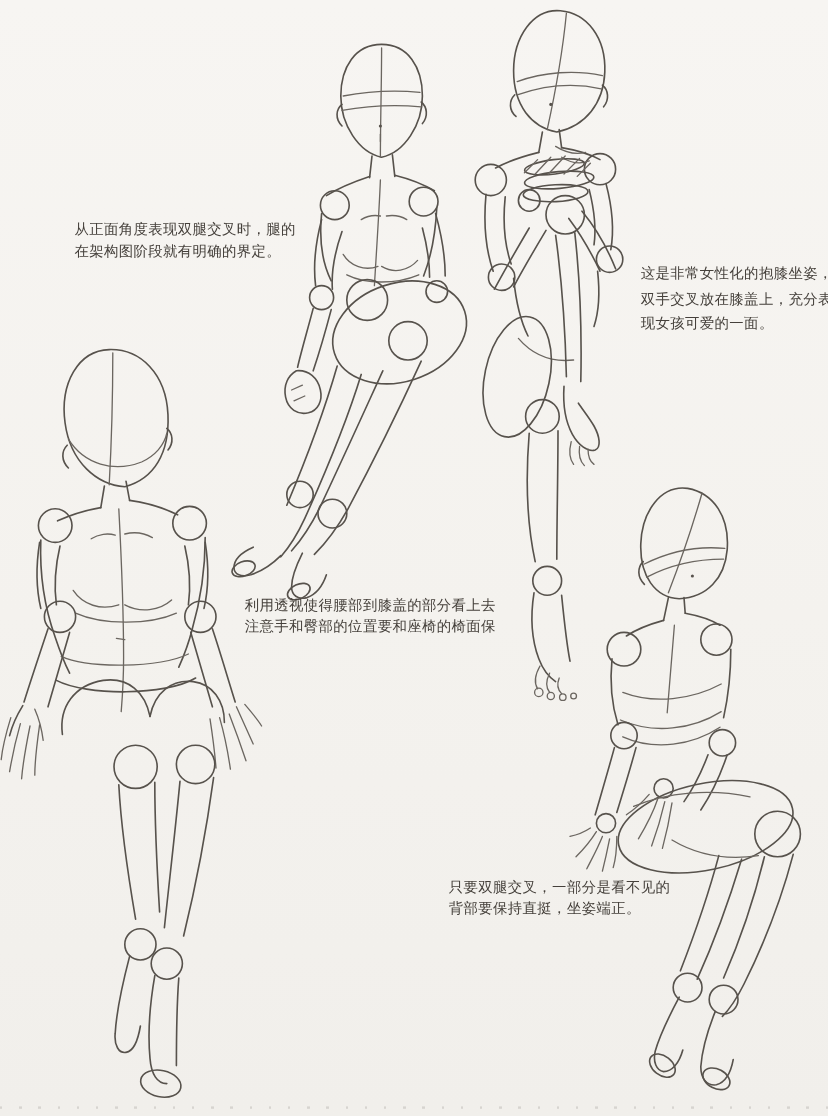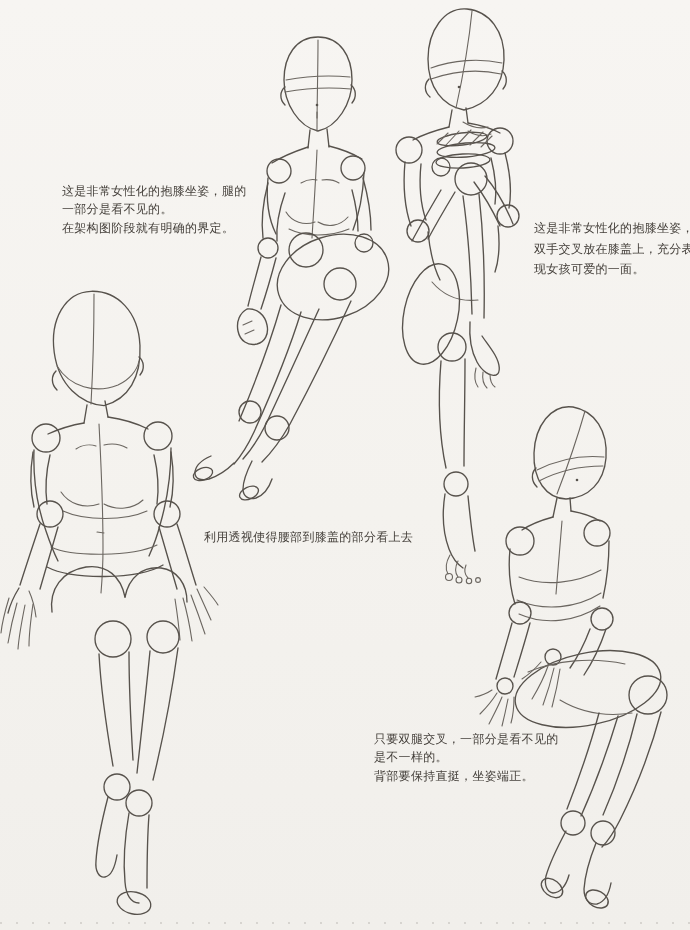--- a/index.html
+++ b/index.html
@@ -276,34 +276,33 @@
       <circle cx="603" cy="833" r="12"></circle>
 
     <path d="M566,831 C558,846 550,862 546,876 C544,885 547,892 553,893 C560,893 566,886 569,875"></path>
     <ellipse cx="552" cy="888" rx="12" ry="8" transform="rotate(38 552 888)"></ellipse>
     <path d="M596,843 C590,858 585,875 584,889 C584,899 589,905 597,904 C604,902 609,894 611,883"></path>
     <ellipse cx="597" cy="899" rx="12" ry="8" transform="rotate(28 597 899)"></ellipse>
   </g>
 </svg>
 
 <div class="note" style="left:62px;top:182px">
-  <div class="ln">这是非常女性化的抱膝坐姿，腿的</div>
-  <div class="ln">一部分是看不见的。</div>
+  <div class="ln">从正面角度表现双腿交叉时，腿的</div>
   <div class="ln">在架构图阶段就有明确的界定。</div>
 </div>
 
 <div class="note wide" style="left:534px;top:218px">
   <div class="ln">这是非常女性化的抱膝坐姿，</div>
   <div class="ln">双手交叉放在膝盖上，充分表</div>
   <div class="ln">现女孩可爱的一面。</div>
 </div>
 
-<div class="note" style="left:204px;top:528px">
+<div class="note" style="left:204px;top:495px">
   <div class="ln">利用透视使得腰部到膝盖的部分看上去</div>
+  <div class="ln">注意手和臀部的位置要和座椅的椅面保</div>
 </div>
 
 <div class="note" style="left:374px;top:730px">
   <div class="ln">只要双腿交叉，一部分是看不见的</div>
-  <div class="ln">是不一样的。</div>
   <div class="ln">背部要保持直挺，坐姿端正。</div>
 </div>
 
 <div class="scanline"></div>
 
 </body></html>

